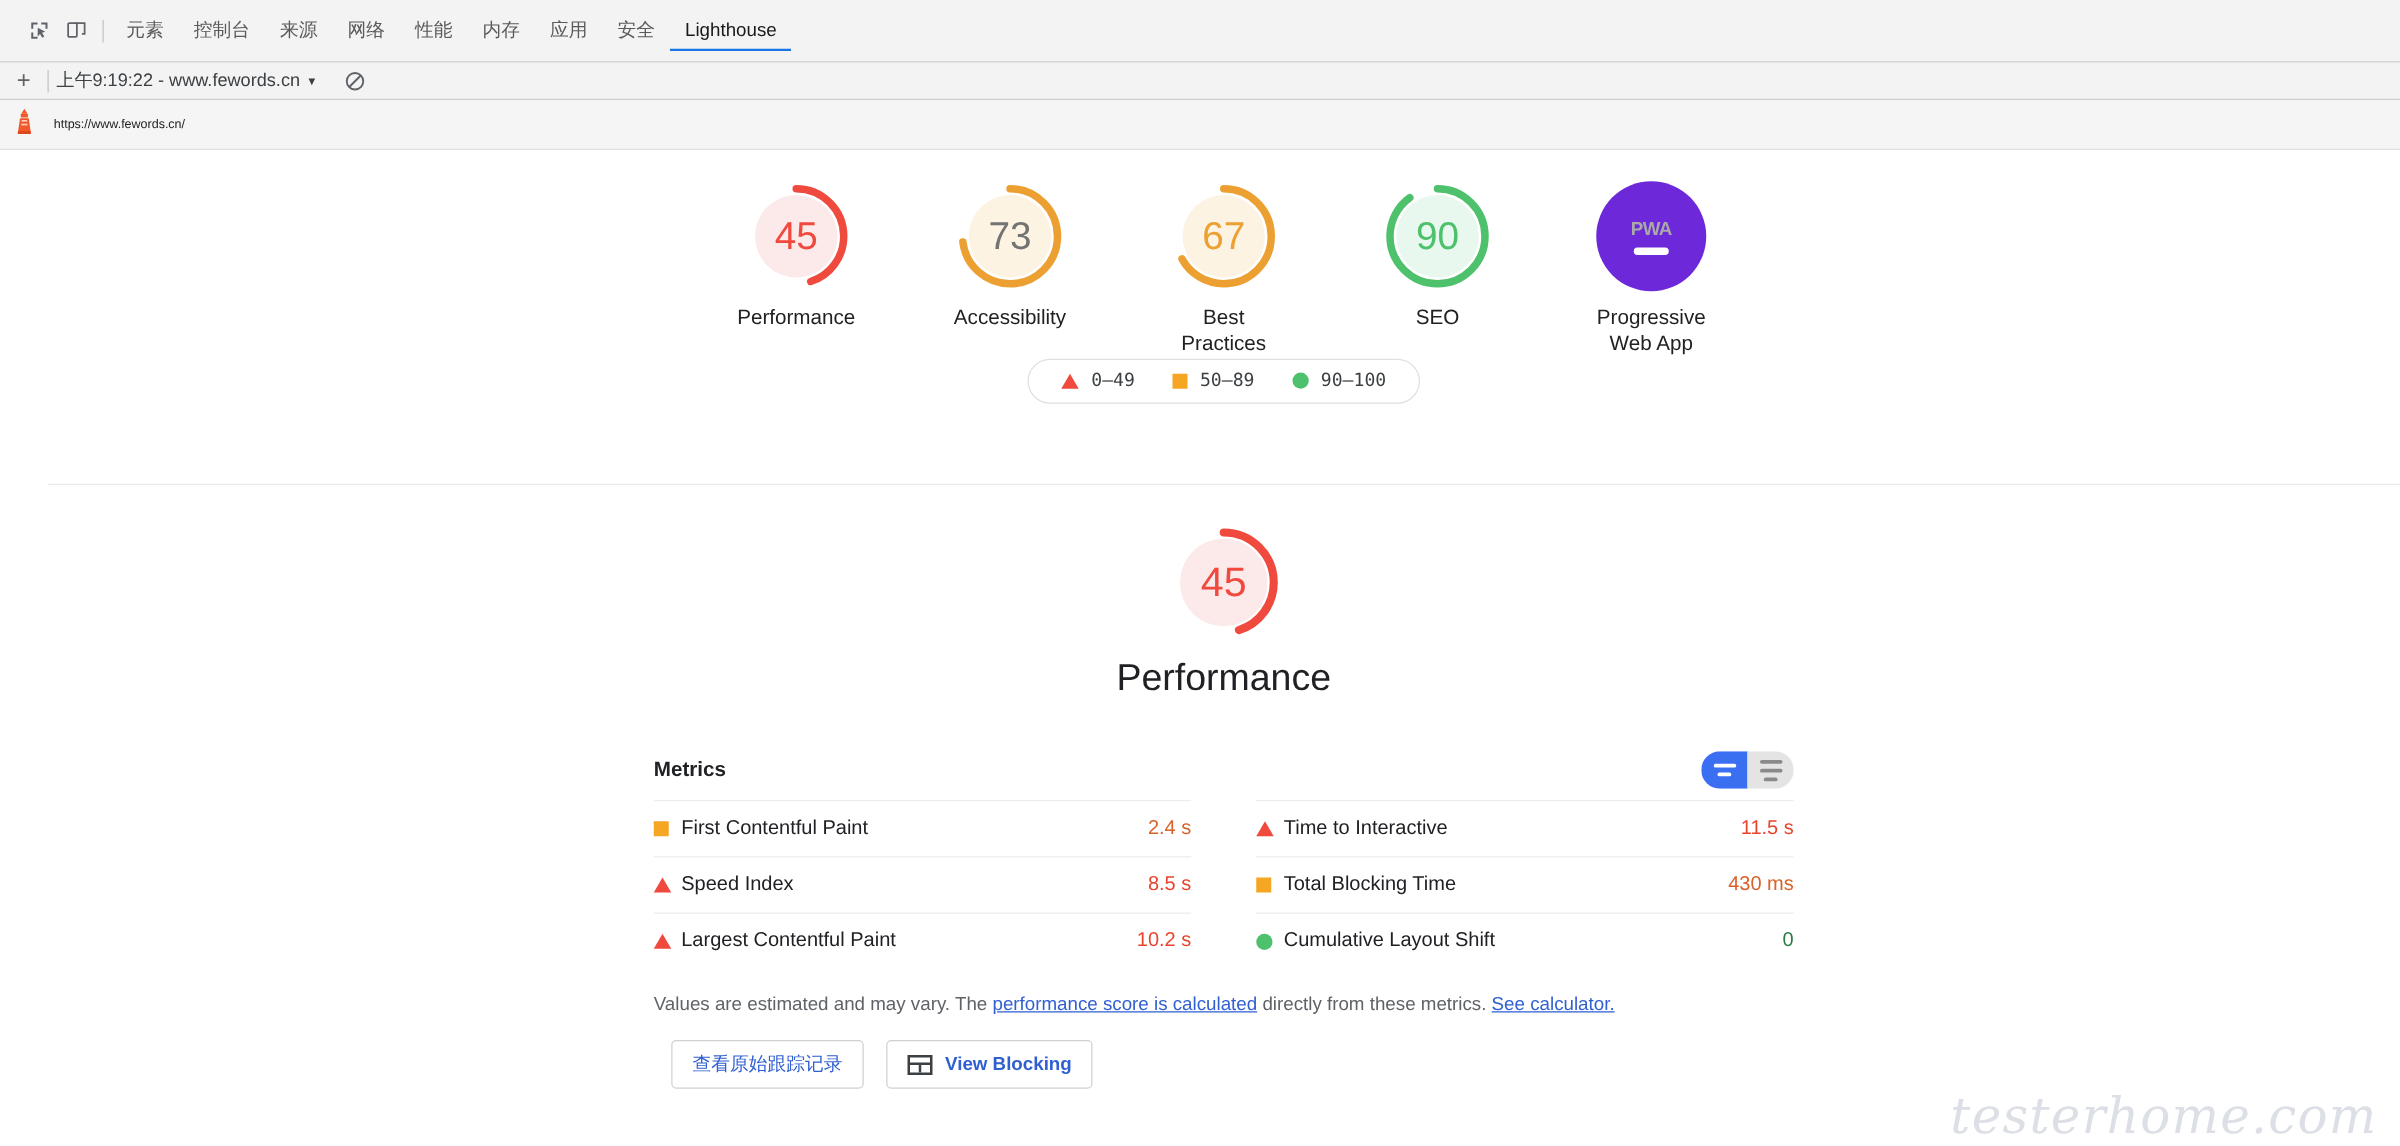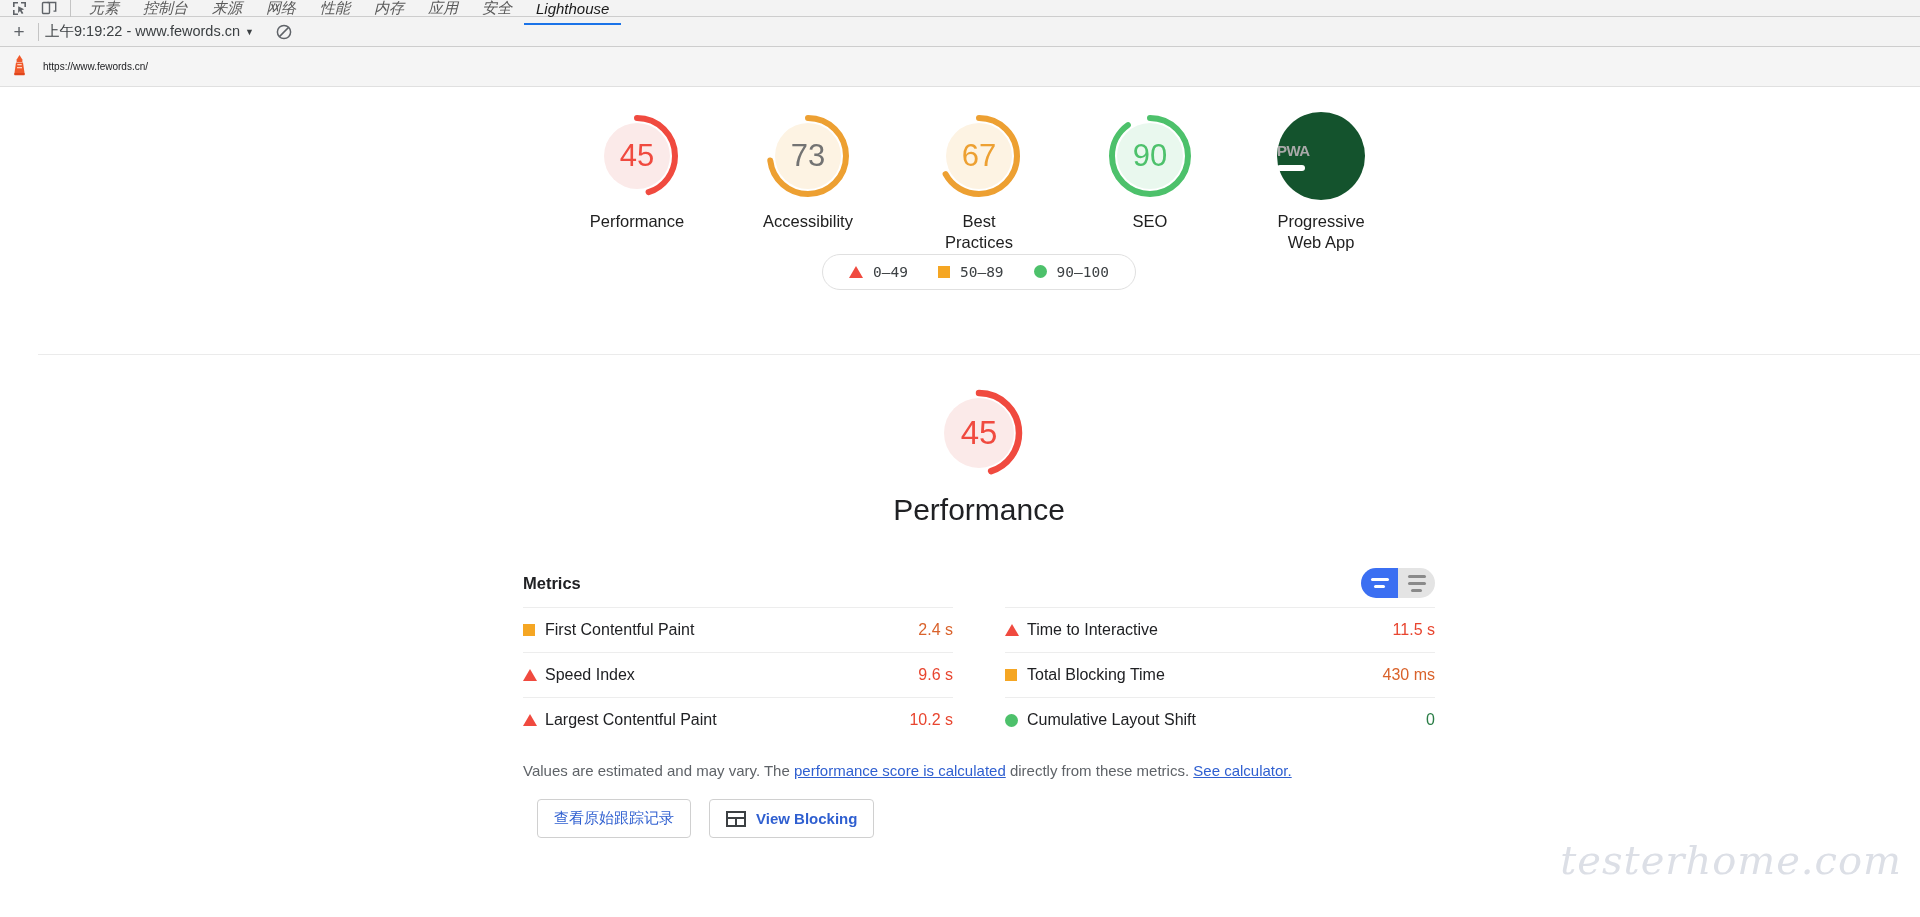--- a/index.html
+++ b/index.html
@@ -8,26 +8,25 @@
     width: 1920px; height: 917px;
     overflow: hidden;
     background: #ffffff;
     font-family: "Liberation Sans", sans-serif;
     -webkit-font-smoothing: antialiased;
   }
 
   
   .devtools-tabbar {
     display: flex; align-items: center;
-    height: 17px;
+    height: 50px;
     background: #f3f3f3;
     border-bottom: 1px solid #cdcdcd;
-    padding-left: 4px;
+    padding-left: 16px;
     position: relative;
-    font-style: italic;
   }
   .tb-icon-btn {
     width: 30px; height: 28px;
     display: flex; align-items: center; justify-content: center;
     cursor: pointer;
   }
   .tb-sep {
     width: 1px; height: 18px; background: #c4c4c4; margin: 0 6px;
   }
   .tab-item {
@@ -128,23 +127,23 @@
   }
   .gauge-title {
     margin-top: 11px;
     font-size: 16.5px;
     color: #212121;
     text-align: center;
     line-height: 1.3;
   }
   .pwa-circle {
     width: 88px; height: 88px; border-radius: 50%;
-    background: #14532d;
+    background: #6d28d9;
     display: flex; flex-direction: column;
-    align-items: flex-start; justify-content: center;
+    align-items: center; justify-content: center;
     gap: 6px;
   }
   .pwa-text {
     font-size: 15px; font-weight: bold; color: #a9a9a9; letter-spacing: -0.5px;
   }
   .pwa-dash {
     width: 28px; height: 6px; border-radius: 3px; background: #ffffff;
   }
 
   
@@ -471,21 +470,21 @@
             <span class="sh-sq"></span>
           </span>
           <span class="metric-label">First Contentful Paint</span>
           <span class="metric-value" style="color:#d9622b">2.4 s</span>
         </div>
         <div class="metric-row">
           <span class="metric-icon">
             <span class="sh-tri"></span>
           </span>
           <span class="metric-label">Speed Index</span>
-          <span class="metric-value" style="color:#e8452f">9.6 s</span>
+          <span class="metric-value" style="color:#e8452f">8.5 s</span>
         </div>
         <div class="metric-row">
           <span class="metric-icon">
             <span class="sh-tri"></span>
           </span>
           <span class="metric-label">Largest Contentful Paint</span>
           <span class="metric-value" style="color:#e8452f">10.2 s</span>
         </div>
       </div>
 

